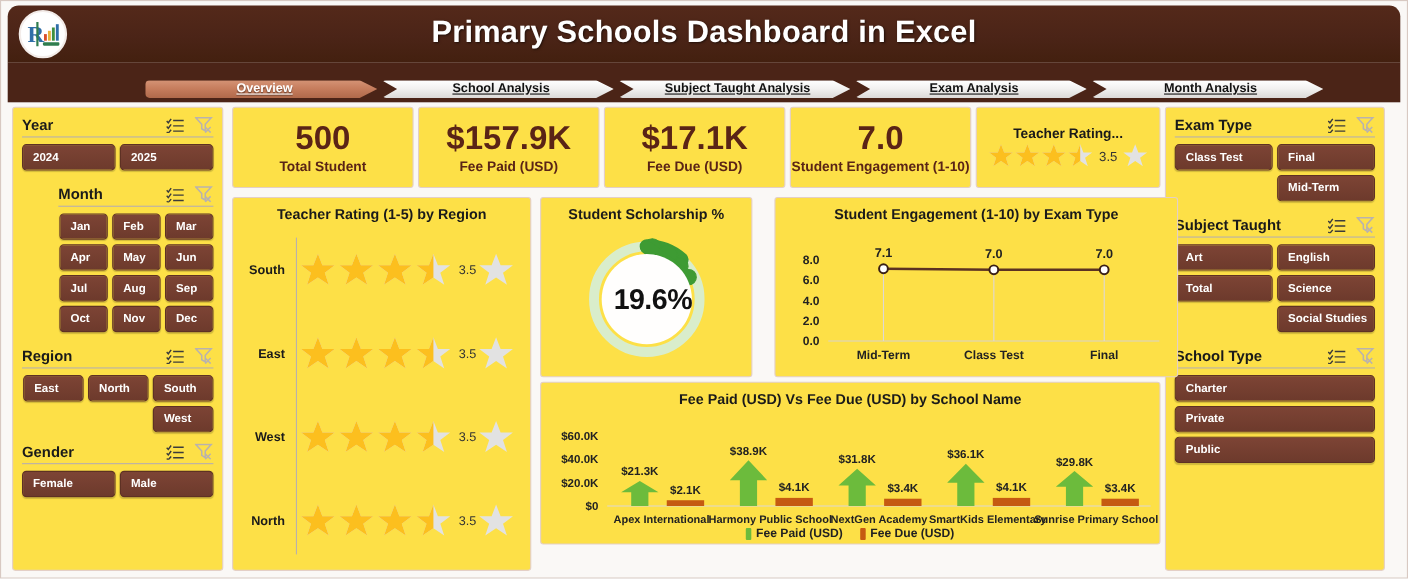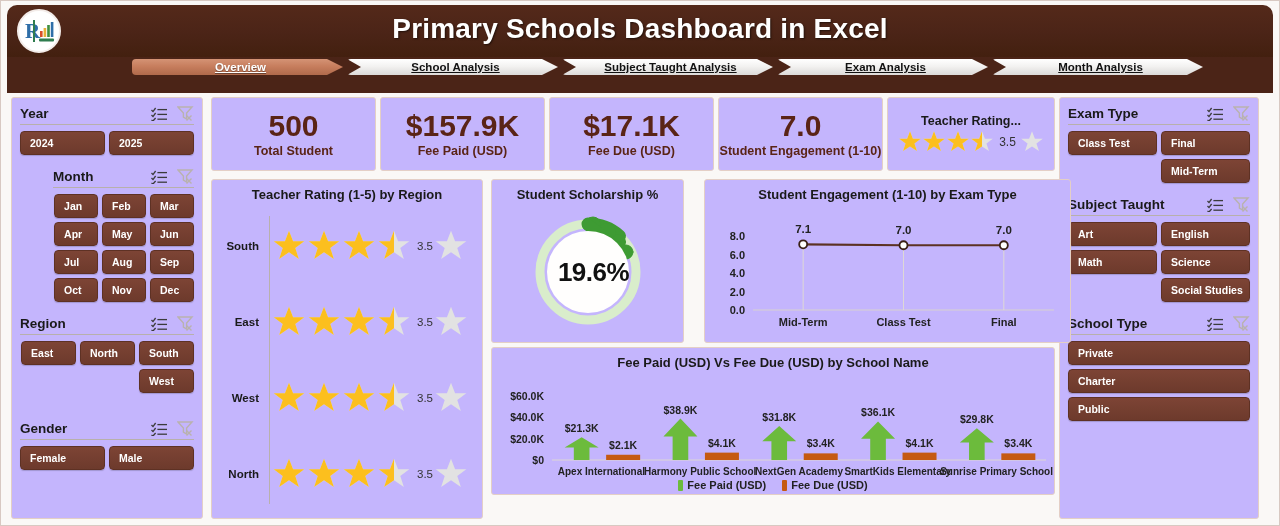--- a/index.html
+++ b/index.html
@@ -39,21 +39,21 @@
     letter-spacing: .2px;
     text-shadow: 1px 1px 2px rgba(0,0,0,.55);
   }
 
   
   .tabbar {
     position: absolute; left: 6px; top: 56px; right: 6px; height: 36px;
     background: #4b2417;
     display: flex; align-items: stretch;
   }
-  .tabs-wrap { position:absolute; left:125px; top:2px; right:84px; height:16px; display:flex;gap:18px; }
+  .tabs-wrap { position:absolute; left:125px; top:16px; right:84px; height:16px; display:flex;gap:18px; }
   .tab {
     position: relative;
     flex: 1 1 0;
     margin-right: -14px;
     display: flex; align-items: center; justify-content: center;
     background: linear-gradient(180deg,#ffffff 0%, #f3f2f1 45%, #dcdad8 100%);
     clip-path: polygon(0 0, calc(100% - 16px) 0, 100% 50%, calc(100% - 16px) 100%, 0 100%, 14px 50%);
     border-radius: 4px;
     cursor: pointer;
   }
@@ -64,21 +64,21 @@
   }
   .tab.active {
     background: linear-gradient(180deg,#d49375 0%, #c77e5e 45%, #b06a4b 100%);
     z-index: 5;
   }
   .tab.active .tab-label { color: #ffffff; text-shadow: 0 1px 1px rgba(0,0,0,.4); }
 
   
   .card {
     position: absolute;
-    background: #c4b5fd;
+    background: #fde047;
     border: 1px solid #e4cfc6;
     border-radius: 3px;
   }
 
   
   .slicer-panel { padding: 6px 8px 4px 8px; }
   .slicer-head {
     display: flex; align-items: center; justify-content: space-between;
     padding: 2px 0 3px 0;
     border-bottom: 1.5px solid #b8b0ac;
@@ -240,21 +240,21 @@
           <div class="chip c3">May</div>
           <div class="chip c3">Jun</div>
           <div class="chip c3">Jul</div>
           <div class="chip c3">Aug</div>
           <div class="chip c3">Sep</div>
           <div class="chip c3">Oct</div>
           <div class="chip c3">Nov</div>
           <div class="chip c3">Dec</div>
         </div>
       </div>
-      <div style="margin-bottom: 26px;">
+      <div style="margin-bottom: 8px;">
         <div class="slicer-head">
           <div class="slicer-title">Region</div>
           <div class="slicer-icons">
             <svg width="17" height="14" viewBox="0 0 17 14">
               <path d="M0.5 3 L2 4.6 L4.6 1" stroke="#3b3b3b" stroke-width="1.3" fill="none"></path>
               <path d="M0.5 8 L2 9.6 L4.6 6" stroke="#3b3b3b" stroke-width="1.3" fill="none"></path>
               <path d="M0.5 13 L2 14 L4.6 11" stroke="#3b3b3b" stroke-width="1.3" fill="none"></path>
               <line x1="6.4" y1="2.6" x2="16" y2="2.6" stroke="#3b3b3b" stroke-width="1.3"></line>
               <line x1="6.4" y1="7.4" x2="16" y2="7.4" stroke="#3b3b3b" stroke-width="1.3"></line>
               <line x1="6.4" y1="12.2" x2="16" y2="12.2" stroke="#3b3b3b" stroke-width="1.3"></line>
@@ -336,21 +336,21 @@
             </svg>
             <svg width="17" height="15" viewBox="0 0 17 15">
               <path d="M1 1 H15 L9.6 7 V13 L6.4 11 V7 Z" fill="none" stroke="#b9b2ae" stroke-width="1.4"></path>
               <path d="M9.5 9.5 L14.5 14.5 M14.5 9.5 L9.5 14.5" stroke="#b9b2ae" stroke-width="1.4"></path>
             </svg>
           </div>
         </div>
         <div class="chips">
           <div class="chip c2">Art</div>
           <div class="chip c2">English</div>
-          <div class="chip c2">Math</div>
+          <div class="chip c2">Total</div>
           <div class="chip c2">Science</div>
           <div class="chip c2">Social Studies</div>
         </div>
       </div>
       <div style="margin-bottom: 12px;">
         <div class="slicer-head">
           <div class="slicer-title">School Type</div>
           <div class="slicer-icons">
             <svg width="17" height="14" viewBox="0 0 17 14">
               <path d="M0.5 3 L2 4.6 L4.6 1" stroke="#3b3b3b" stroke-width="1.3" fill="none"></path>
@@ -360,22 +360,22 @@
               <line x1="6.4" y1="7.4" x2="16" y2="7.4" stroke="#3b3b3b" stroke-width="1.3"></line>
               <line x1="6.4" y1="12.2" x2="16" y2="12.2" stroke="#3b3b3b" stroke-width="1.3"></line>
             </svg>
             <svg width="17" height="15" viewBox="0 0 17 15">
               <path d="M1 1 H15 L9.6 7 V13 L6.4 11 V7 Z" fill="none" stroke="#b9b2ae" stroke-width="1.4"></path>
               <path d="M9.5 9.5 L14.5 14.5 M14.5 9.5 L9.5 14.5" stroke="#b9b2ae" stroke-width="1.4"></path>
             </svg>
           </div>
         </div>
         <div class="chips">
+          <div class="chip c1">Charter</div>
           <div class="chip c1">Private</div>
-          <div class="chip c1">Charter</div>
           <div class="chip c1">Public</div>
         </div>
       </div>
     </div>
 
   <div class="card kpi" style="left:210px; top:96px; width:165px; height:74px;">
     <div class="kpi-value">500</div>
     <div class="kpi-label">Total Student</div>
   </div>
   <div class="card kpi" style="left:379px; top:96px; width:165px; height:74px;">

